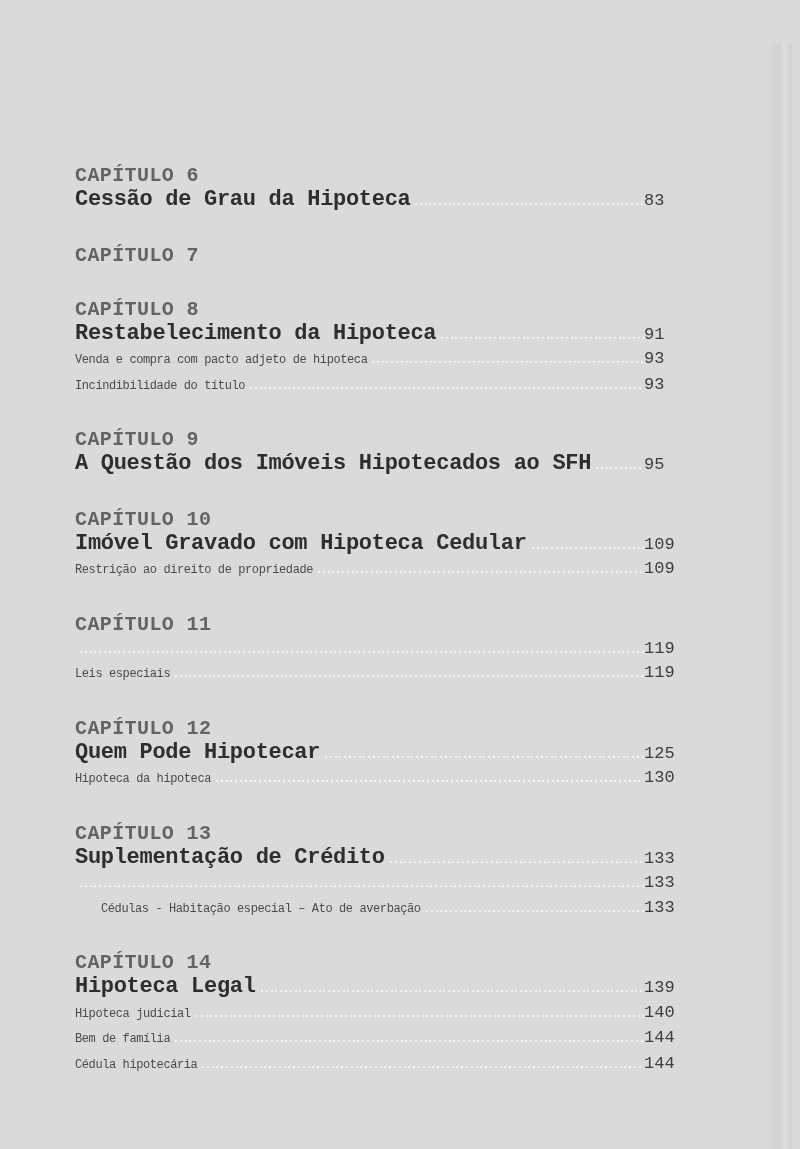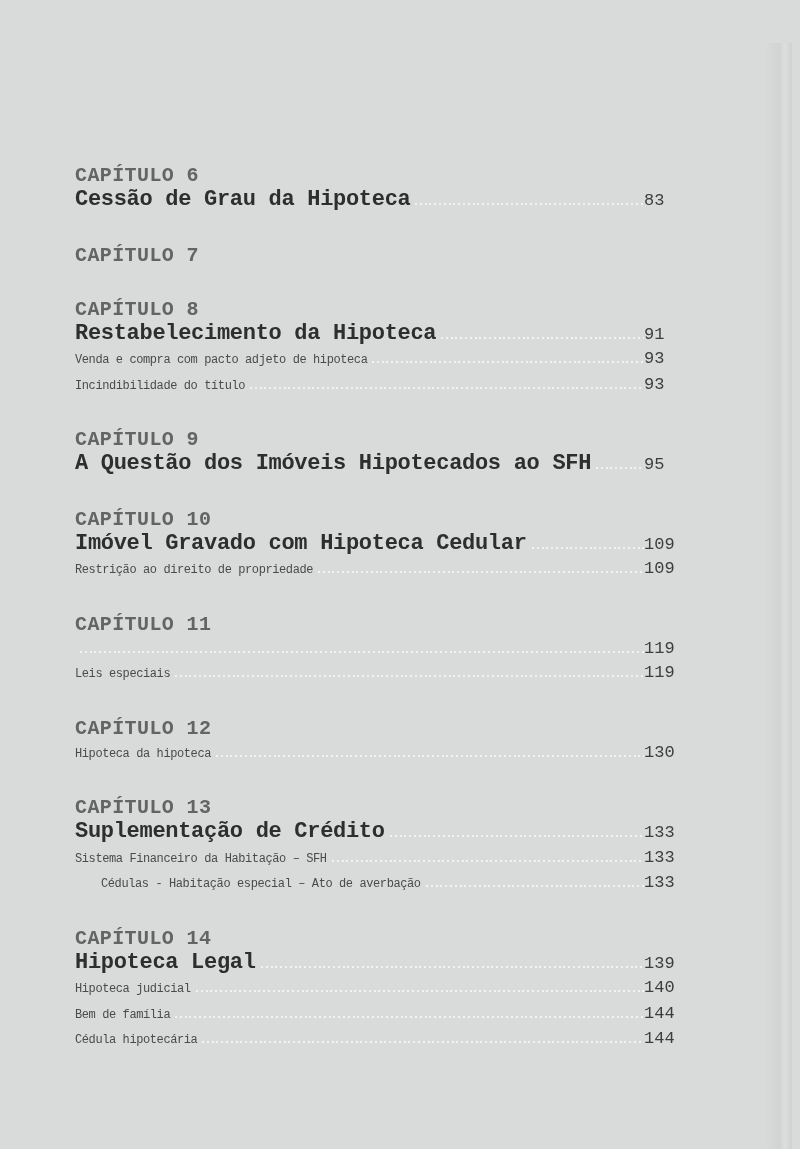--- a/index.html
+++ b/index.html
@@ -148,34 +148,38 @@
         </div>
         <div class="row">
           <span class="entry-title regular">Leis especiais</span>
           <span class="leader"></span>
           <span class="pagenum">119</span>
         </div>
       </div>
       <div class="chapter">
         <div class="chapter-heading">CAPÍTULO 12</div>
         <div class="row">
+          <span class="entry-title bold">Quem Pode Hipotecar</span>
+          <span class="leader"></span>
+          <span class="pagenum">125</span>
+        </div>
+        <div class="row">
           <span class="entry-title regular">Hipoteca da hipoteca</span>
           <span class="leader"></span>
           <span class="pagenum">130</span>
         </div>
       </div>
       <div class="chapter">
         <div class="chapter-heading">CAPÍTULO 13</div>
         <div class="row">
           <span class="entry-title bold">Suplementação de Crédito</span>
           <span class="leader"></span>
           <span class="pagenum">133</span>
         </div>
         <div class="row">
-          <span class="entry-title regular">Sistema Financeiro da Habitação – SFH</span>
           <span class="leader"></span>
           <span class="pagenum">133</span>
         </div>
         <div class="row">
           <span class="entry-title regular indent">Cédulas - Habitação especial – Ato de averbação</span>
           <span class="leader"></span>
           <span class="pagenum">133</span>
         </div>
       </div>
       <div class="chapter">

